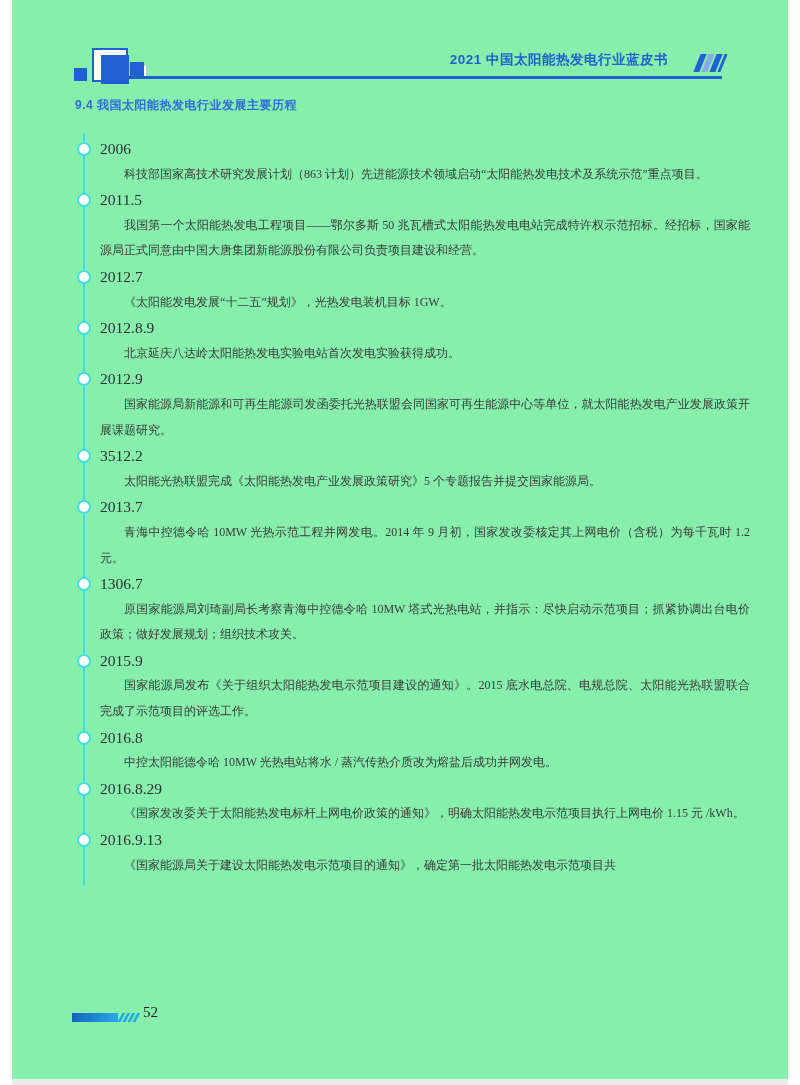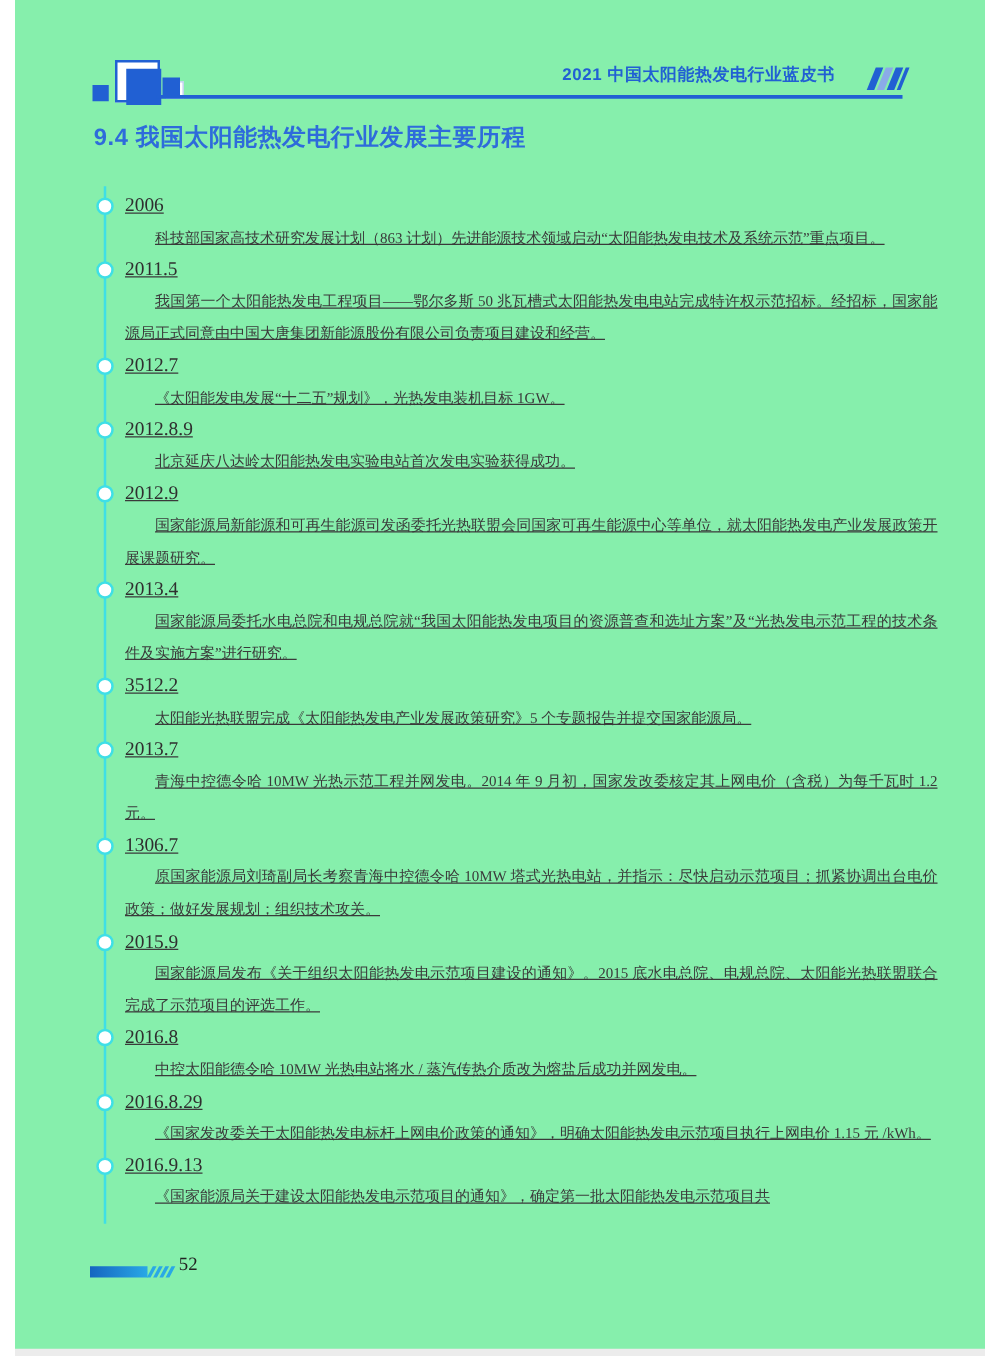--- a/index.html
+++ b/index.html
@@ -27,25 +27,25 @@
   .header-slashes i { position:absolute; top:0; height:18px; transform:skewX(-22deg); }
   .hs1 { left:2px;  width:6px; background:var(--accent-blue,#2160d3); }
   .hs2 { left:10px; width:6px; background:#8babe8; }
   .hs3 { left:18px; width:6px; background:var(--accent-blue,#2160d3); }
   .hs4 { left:26px; width:2.5px; background:var(--accent-blue,#2160d3); transform:none; }
 
   
   .section-title {
     position:absolute; left:63px; top:97px;
     font-family:"Liberation Sans","DejaVu Sans",sans-serif;
-    font-size:19px; font-weight:bold; color:var(--title-blue,#2e6bdb); letter-spacing:.5px;
+    font-size:12px; font-weight:bold; color:var(--title-blue,#2e6bdb); letter-spacing:.5px;
   }
 
   
-  .timeline { position:absolute; left:55px; top:152px; width:684px; padding-left:33px;text-decoration:underline; }
+  .timeline { position:absolute; left:55px; top:136px; width:684px; padding-left:33px; }
   .timeline::before {
     content:""; position:absolute; left:15.75px; top:-3px; bottom:-8px; width:2.5px;
     background:var(--timeline-cyan,#3fdfe6);
   }
   .entry { position:relative; }
   .marker {
     position:absolute; left:-23px; top:6px; width:14px; height:14px;
     border:2.5px solid var(--timeline-cyan,#3fdfe6); border-radius:50%; background:#fff; z-index:1;
   }
   .entry-date { font-size:15.5px; line-height:25.6px; color:#2f2f2f; }
@@ -115,25 +115,20 @@
       <div class="entry-date">2012.8.9</div>
       <p class="entry-text">北京延庆八达岭太阳能热发电实验电站首次发电实验获得成功。</p>
     </div>
 
     <div class="entry">
       <span class="marker"></span>
       <div class="entry-date">2012.9</div>
       <p class="entry-text">国家能源局新能源和可再生能源司发函委托光热联盟会同国家可再生能源中心等单位，就太阳能热发电产业发展政策开展课题研究。</p>
     </div>
 
-    <div class="entry">
-      <span class="marker"></span>
-      <div class="entry-date">2013.4</div>
-      <p class="entry-text">国家能源局委托水电总院和电规总院就“我国太阳能热发电项目的资源普查和选址方案”及“光热发电示范工程的技术条件及实施方案”进行研究。</p>
-    </div>
 
     <div class="entry">
       <span class="marker"></span>
       <div class="entry-date">3512.2</div>
       <p class="entry-text">太阳能光热联盟完成《太阳能热发电产业发展政策研究》5 个专题报告并提交国家能源局。</p>
     </div>
 
     <div class="entry">
       <span class="marker"></span>
       <div class="entry-date">2013.7</div>

